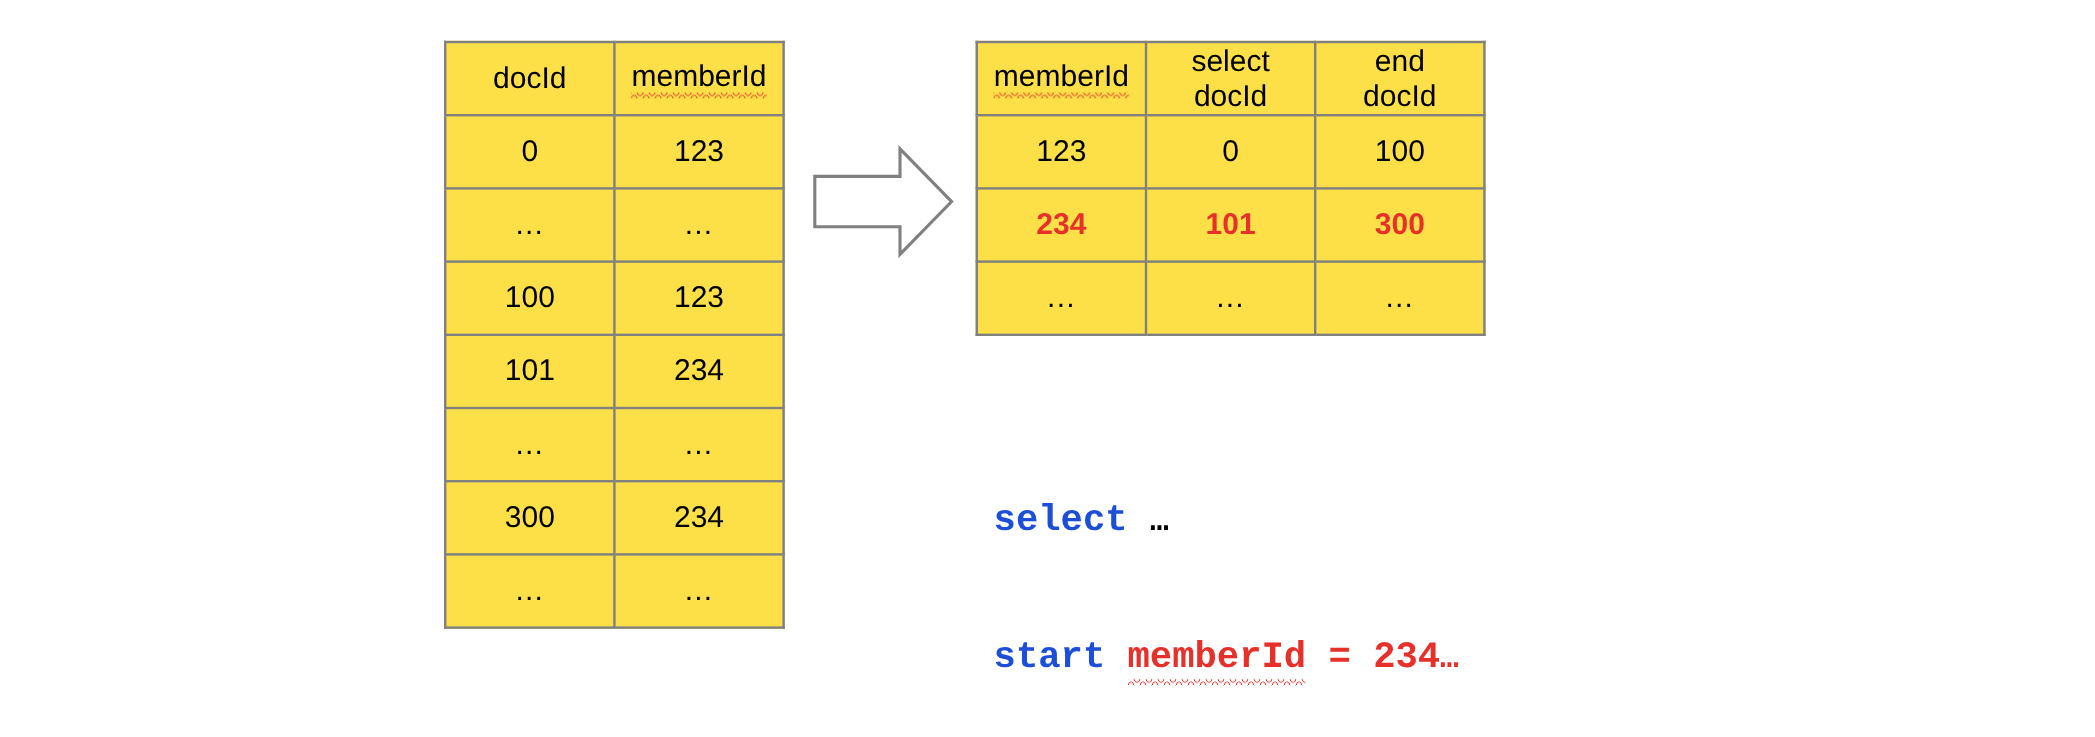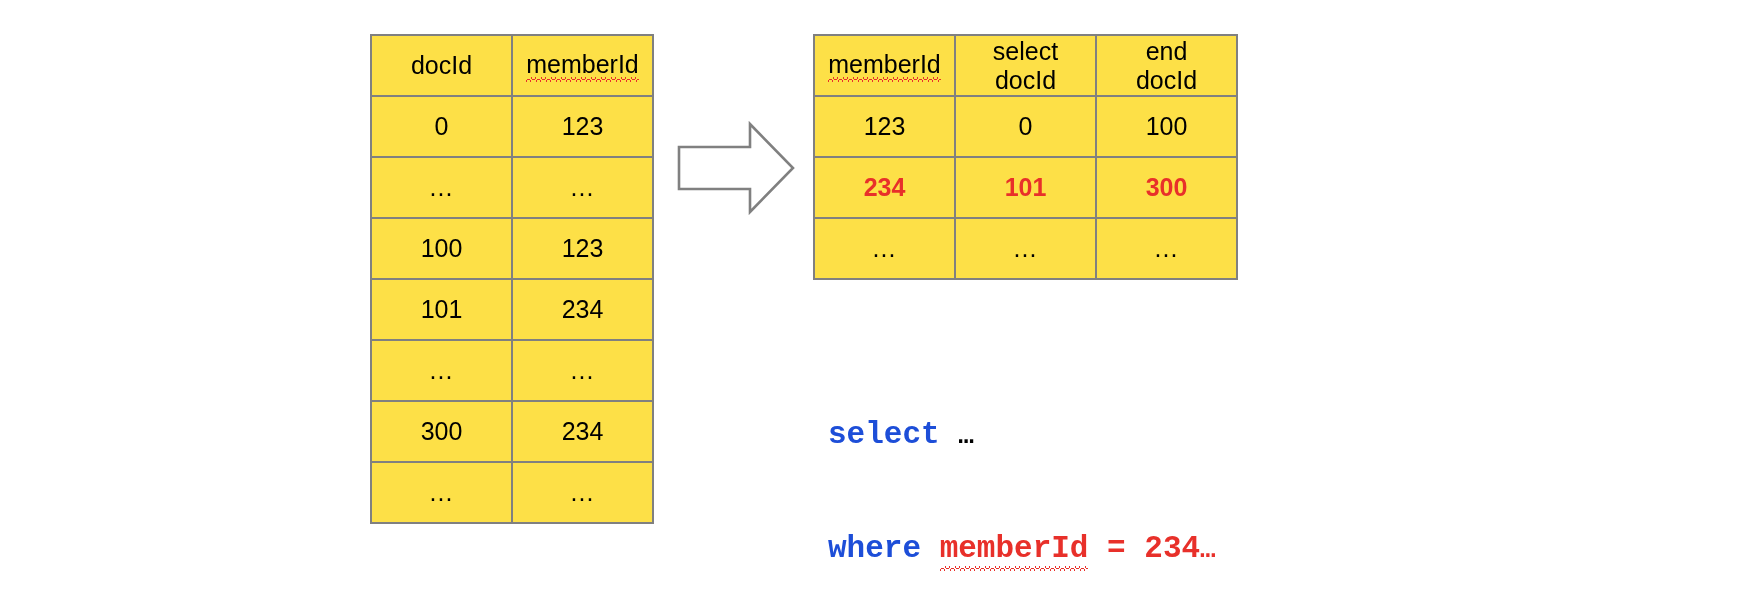--- a/index.html
+++ b/index.html
@@ -202,15 +202,15 @@
   <tr>
     <td class="ellipsis-cell">...</td>
     <td class="ellipsis-cell">...</td>
     <td class="ellipsis-cell">...</td>
   </tr>
 </tbody>
   </table>
 
 <div id="sql-block">
   <span class="sql-line"><span class="kw">select</span> <span class="dots">…</span></span>
-  <span class="sql-line"><span class="kw">where</span> <span class="red squiggle">memberId</span> <span class="red">=</span> <span class="red">234</span><span class="dots-red">…</span></span>
+  <span class="sql-line"><span class="kw">start</span> <span class="red squiggle">memberId</span> <span class="red">=</span> <span class="red">234</span><span class="dots-red">…</span></span>
   
 </div>
 
 </body></html>

